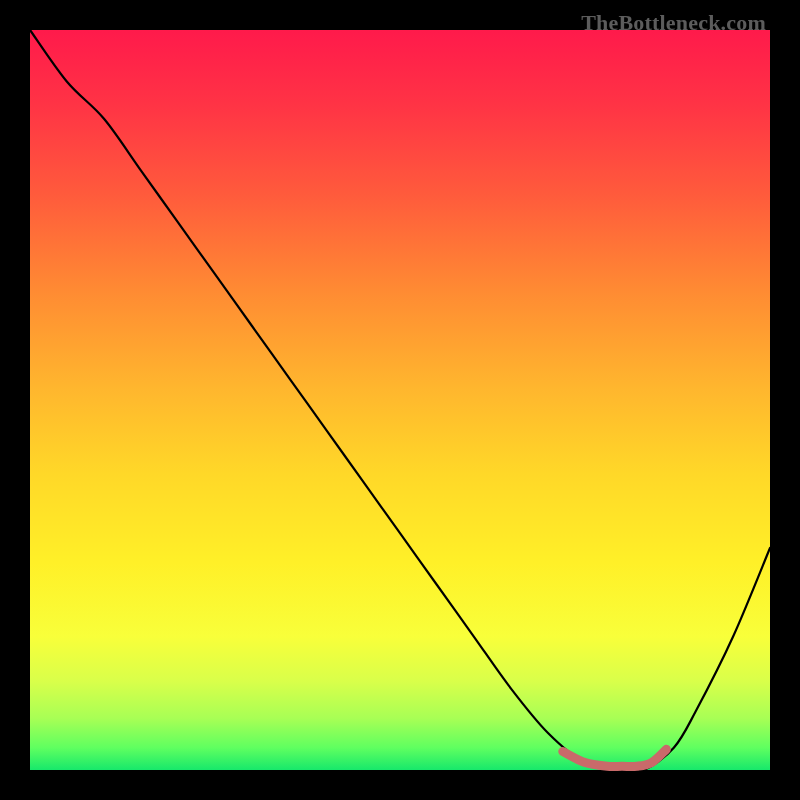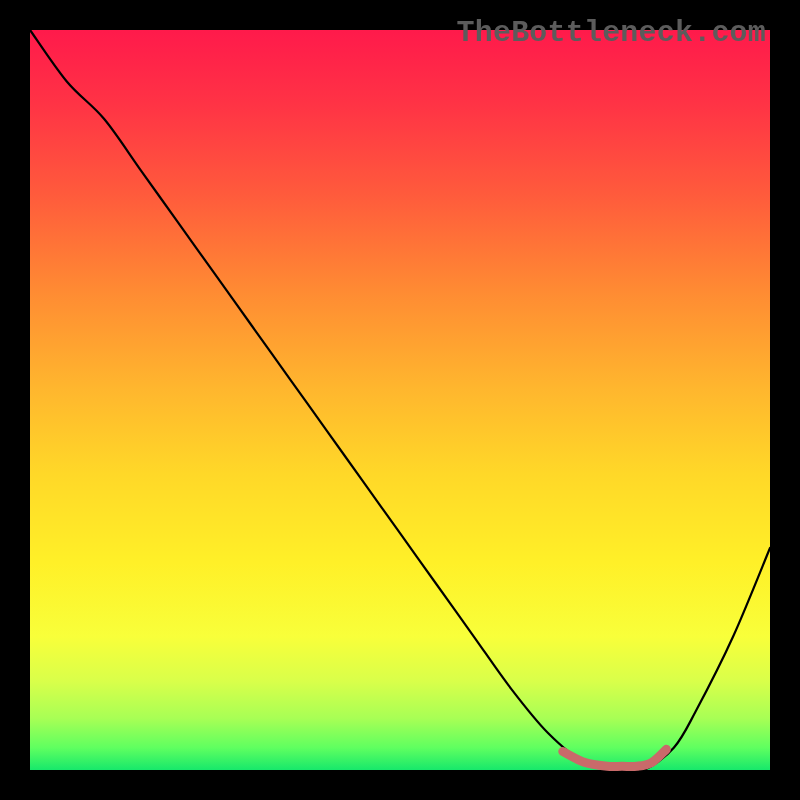--- a/index.html
+++ b/index.html
@@ -20,24 +20,24 @@
   }
   .plot-bg {
     position: absolute;
     left: 0;
     top: 0;
     width: 740px;
     height: 740px;
   }
   .watermark {
     position: absolute;
-    top: 16px;
+    top: 10px;
     right: 34px;
-    font-family: Liberation Mono, monospace;
-    font-size: 30px;
+    font-family: Liberation Serif, serif;
+    font-size: 22px;
     font-weight: bold;
     color: #5c5c5c;
     letter-spacing: 0.2px;
   }
   svg.curve {
     position: absolute;
     left: 30px;
     top: 30px;
     width: 740px;
     height: 740px;

